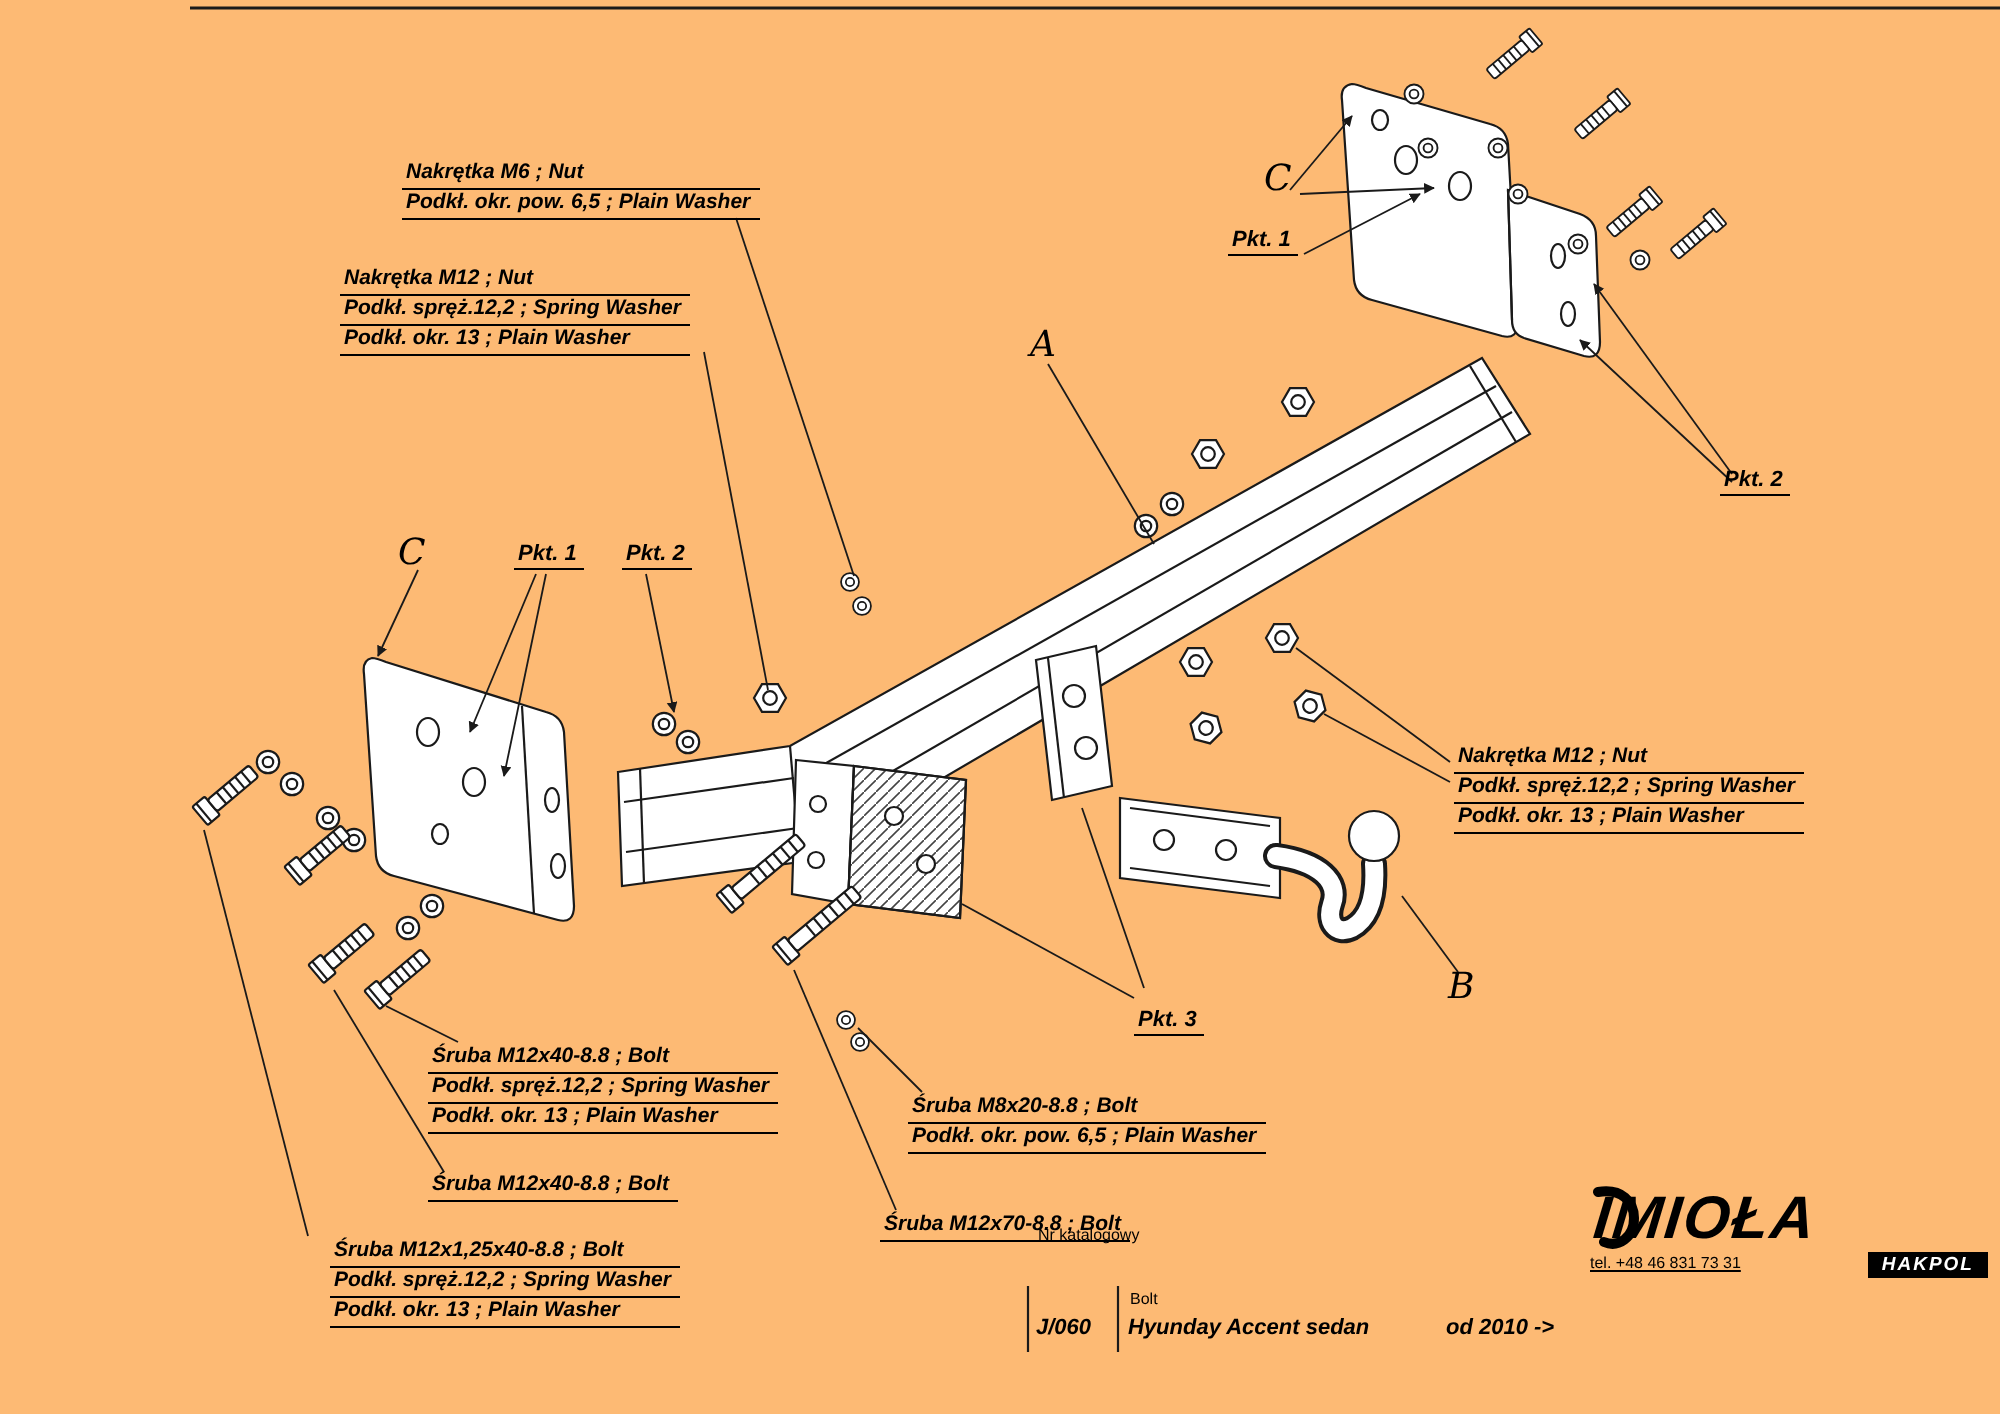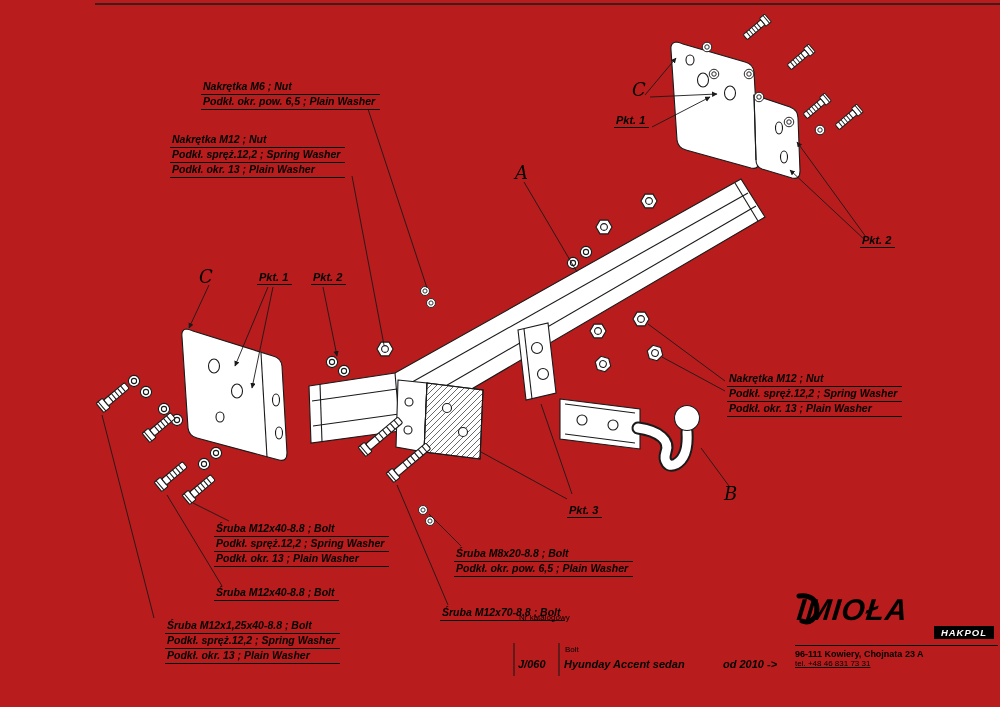--- a/index.html
+++ b/index.html
@@ -1,16 +1,16 @@
 <!DOCTYPE html>
 <html><head>
 <meta charset="utf-8">
 <style>
   html,body{margin:0;padding:0;background:#fff;}
-  #stage{position:relative;width:1000px;height:707px;background:#b91c1c;overflow:hidden;
+  #stage{position:relative;width:1000px;height:707px;background:#fdba74;overflow:hidden;
          font-family:"Liberation Sans",sans-serif;color:#000;}
   svg{position:absolute;left:0;top:0;}
   .lbl{position:absolute;font:italic bold 10.5px "Liberation Sans",sans-serif;line-height:13px;}
   .lbl .ln{border-bottom:1.2px solid #000;padding:0 5px 1px 2px;white-space:nowrap;}
   .callout{position:absolute;font:italic 18px "DejaVu Serif",serif;}
   .pkt{position:absolute;font:italic bold 11px "Liberation Sans",sans-serif;
        border-bottom:1.2px solid #000;padding:0 4px 1px 2px;white-space:nowrap;text-align:center;}
   .ftsmall{position:absolute;font:8px "Liberation Sans",sans-serif;}
   .ftval{position:absolute;font:italic bold 11px "Liberation Sans",sans-serif;white-space:nowrap;}
   .logo{position:absolute;left:795px;top:593px;width:203px;}
@@ -269,17 +269,16 @@
   <div class="ftval" style="left:723px;top:658px">od  2010 -&gt;</div>
 
   <div class="logo">
     <div class="logo-row">
       <svg width="26" height="34" viewBox="0 0 26 34">
         <path d="M4,3 C16,1 22,8 22,16 C22,26 14,31 7,28" fill="none" stroke="#000" stroke-width="5" stroke-linecap="round"></path>
       </svg>
       <span class="logo-name">IMIOŁA</span>
     </div>
     <span class="hakpol">HAKPOL</span>
-    <div class="addr">96-111 Kowiery, Chojnata 23 A</div>
     <div class="tel">tel. +48 46 831 73 31</div>
   </div>
 
 </div>
 
 </body></html>

